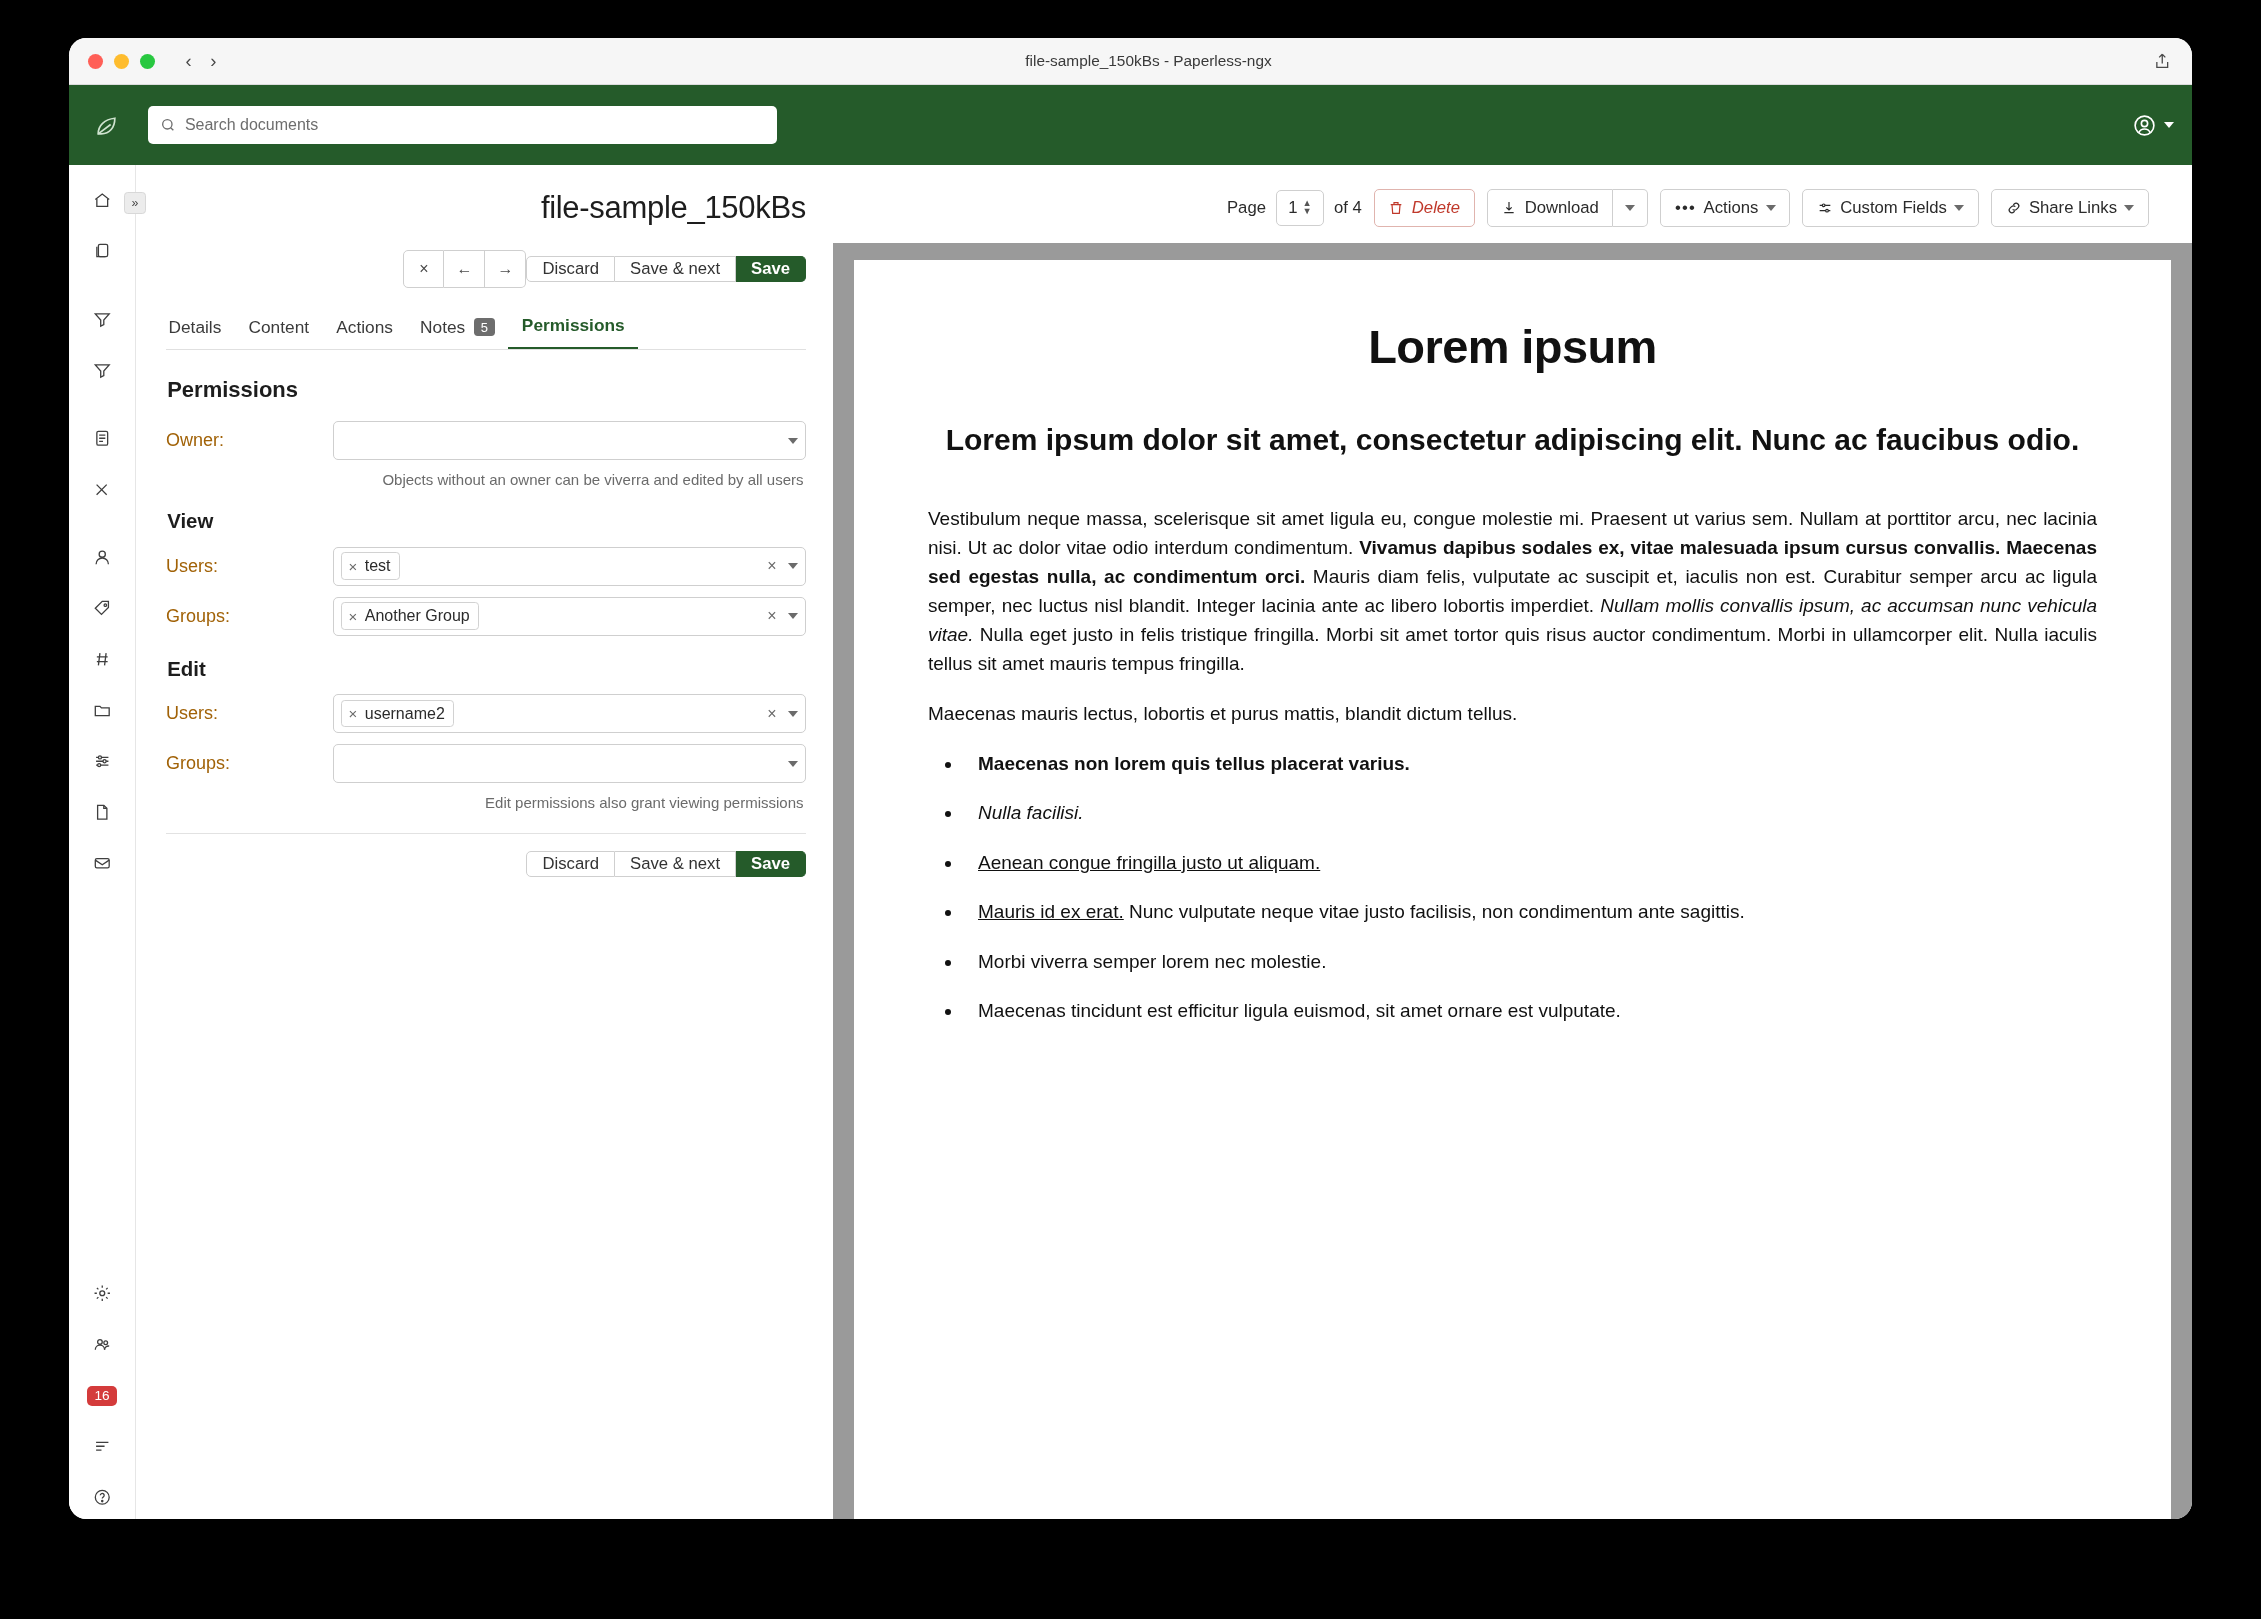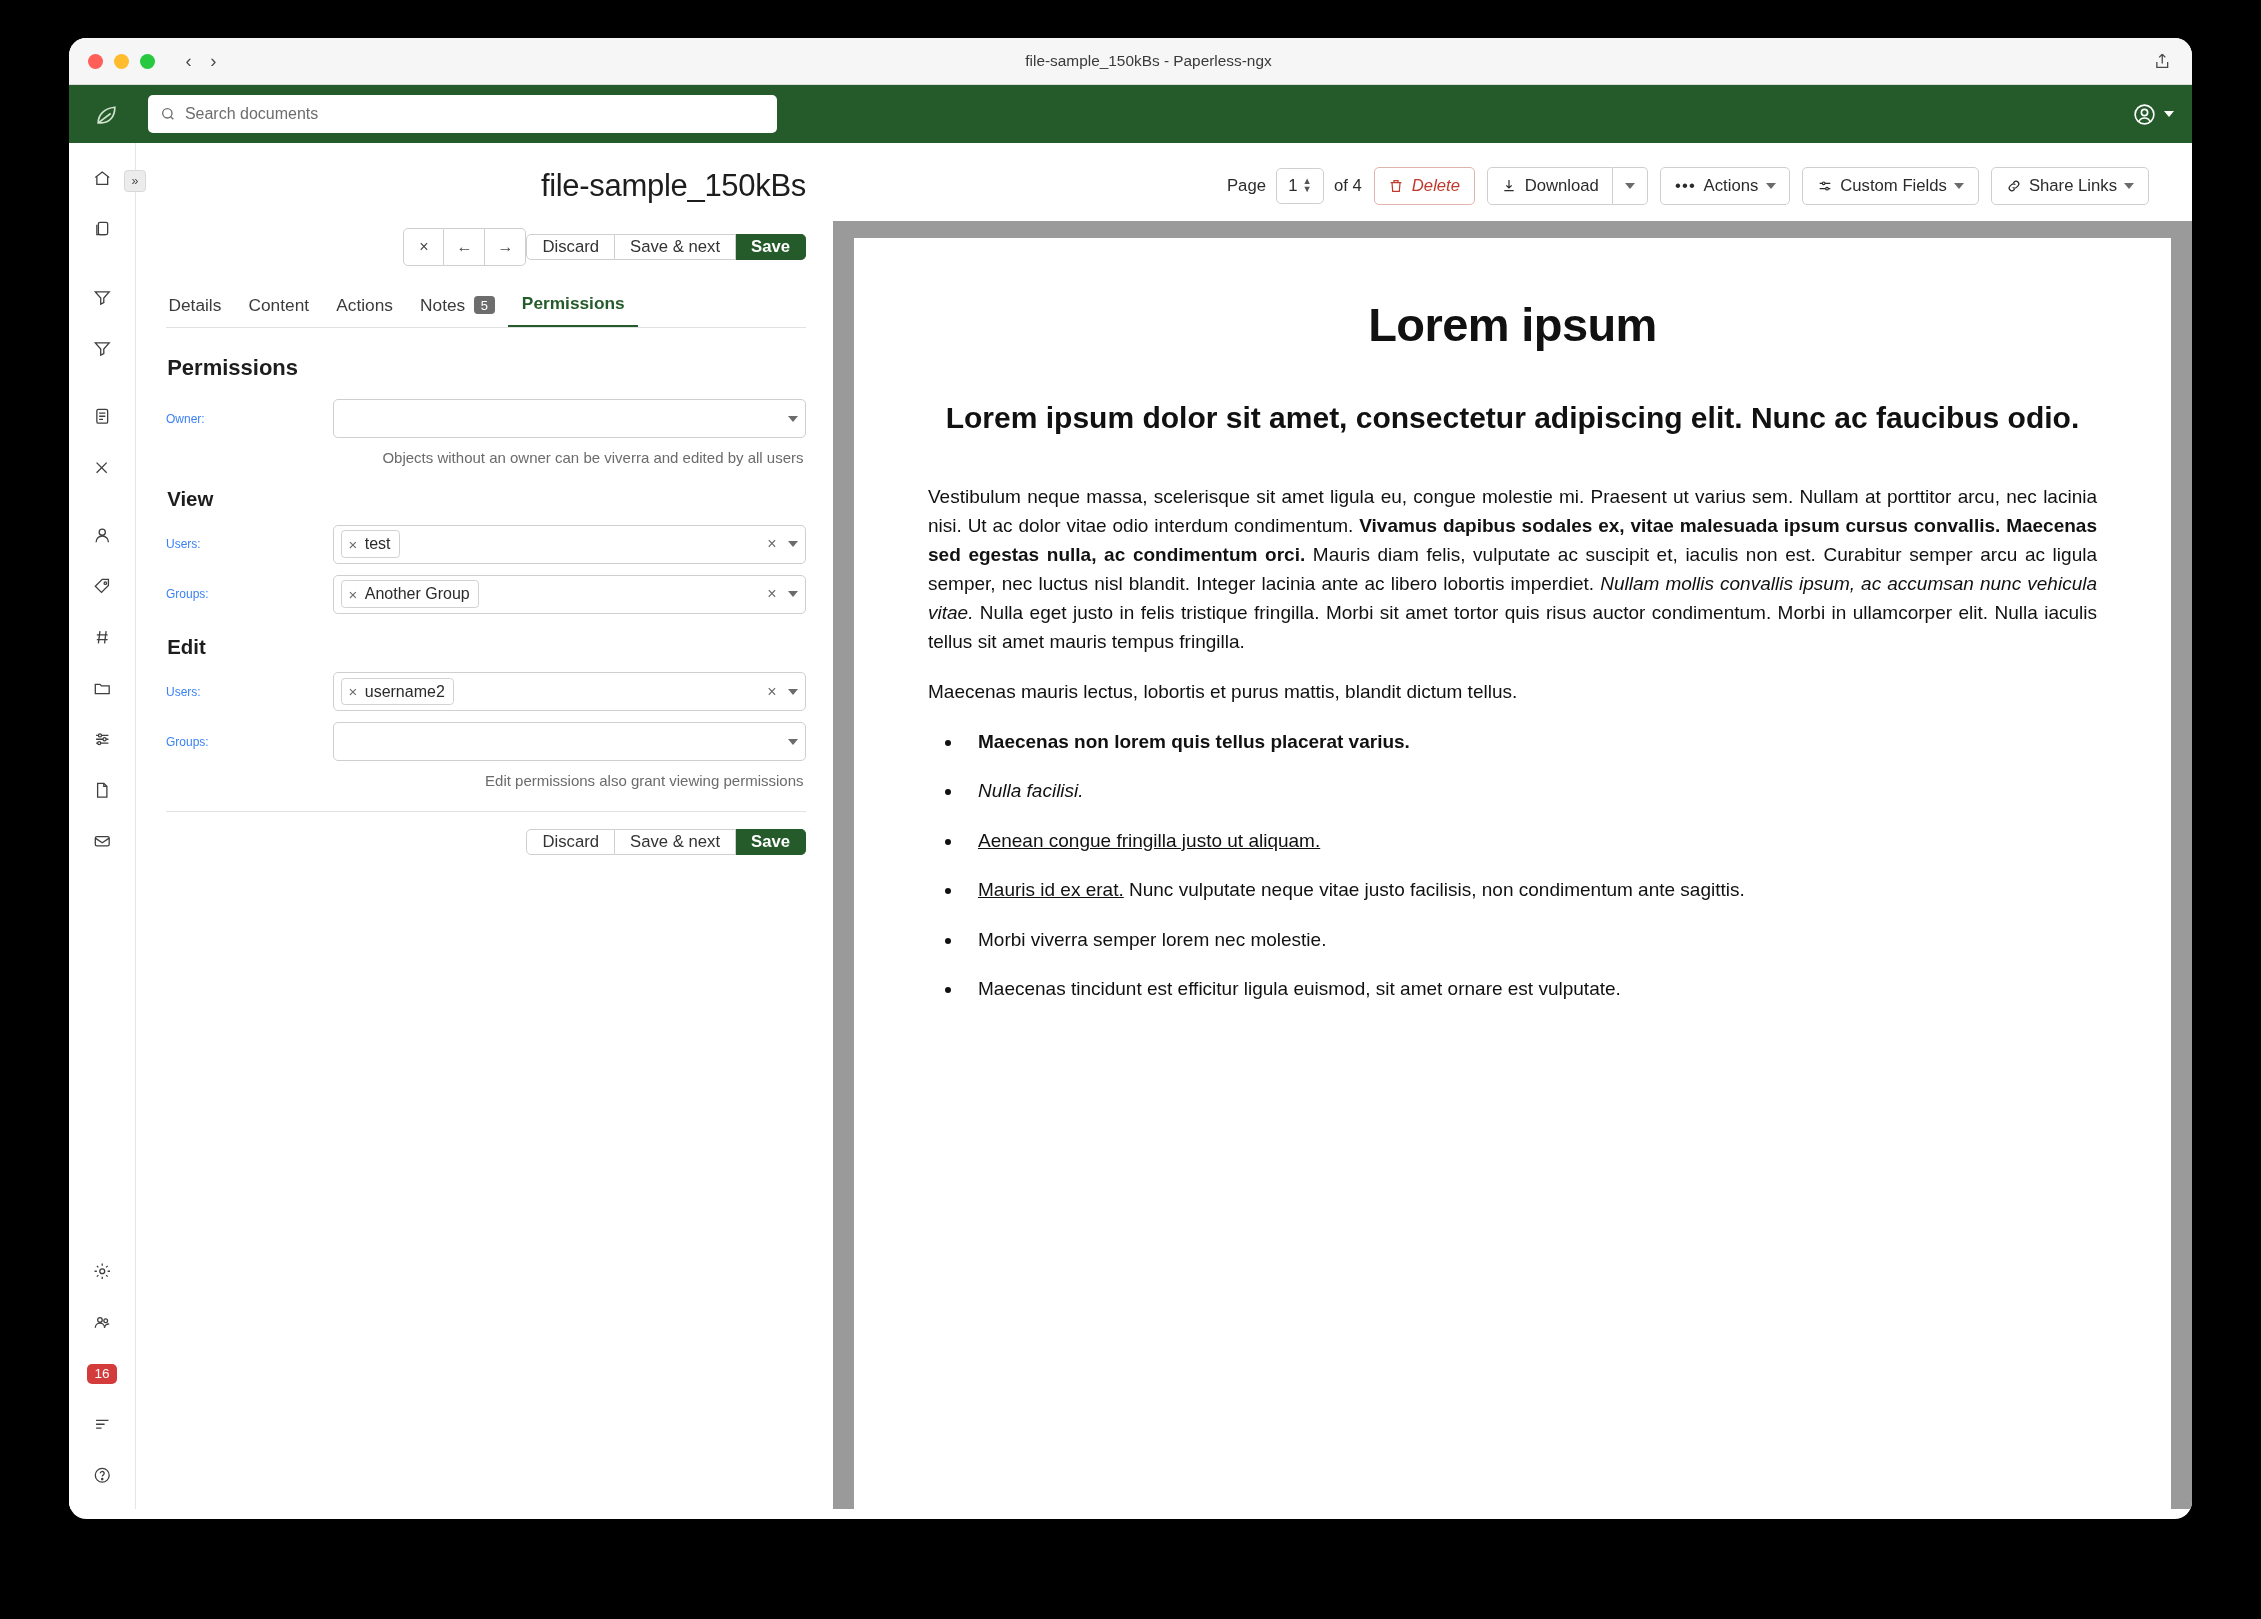--- a/index.html
+++ b/index.html
@@ -33,21 +33,21 @@
   .dot.green { background: #28c840; }
   .navarrows { display: flex; gap: 18.5px; margin-left: 31px; color: #4a4a4a; font-size: 18.5px; }
   .navarrows span { cursor: default; }
   .title-text {
     position: absolute; left: 0; right: 0; text-align: center;
     font-size: 15.4px; color: #3a3a3a; padding-left: 36px;
   }
   .share-ico { margin-left: auto; margin-right: 21px; color: #4a4a4a; }
   
   .appheader {
-    height: 58px;
+    height: 80px;
     background: #255b2a;
     display: flex; align-items: center;
     padding: 0 18.5px;
   }
   .logo { width: 37px; display:flex; justify-content:center; }
   .searchbox {
     margin-left: 23.5px;
     width: 629px; height: 38px;
     background: #ffffff;
     border-radius: 5px;
@@ -136,21 +136,21 @@
   .tab:first-child { padding-left: 2.5px; }
   .tab.active { color: #255b2a; font-weight: 700; border-bottom: 2.5px solid #255b2a; }
   .tab .cnt {
     background: #6d6d6d; color: #fff;
     border-radius: 3.7px; font-size: 13px;
     padding: 1.9px 6.8px;
   }
   .sect-title { font-size: 22px; font-weight: 600; margin: 27px 0 18.5px 1.2px; color: #1d1d1d; }
   .sub-title { font-size: 20.4px; font-weight: 600; margin: 22px 0 13.6px 1.2px; color: #1d1d1d; }
   .field-row { display: flex; align-items: center; margin-bottom: 11px; }
-  .field-label { width: 167px; font-size: 12px; color: #3b82f6; }
+  .field-label { width: 167px; font-size: 18px; color: #a16207; }
   .field-ctrl {
     flex: 1; min-height: 39px;
     border: 0.6px solid #cfcfcf; border-radius: 5px;
     background: #fff;
     display: flex; align-items: center;
     padding: 0 7.4px;
     gap: 7.4px;
   }
   .chip {
     display: flex; align-items: center; gap: 7.4px;

